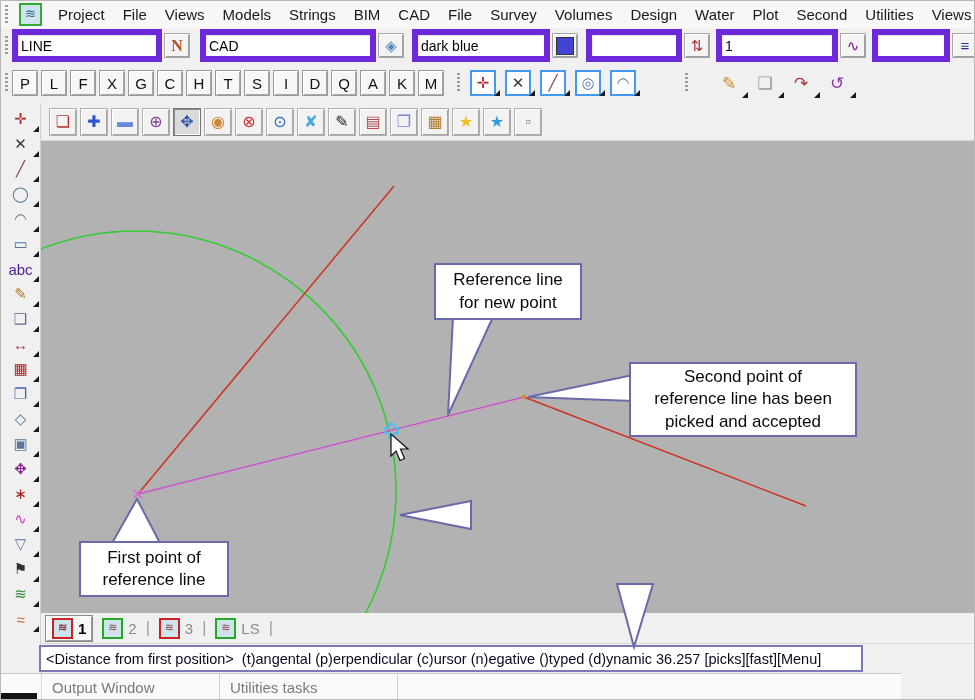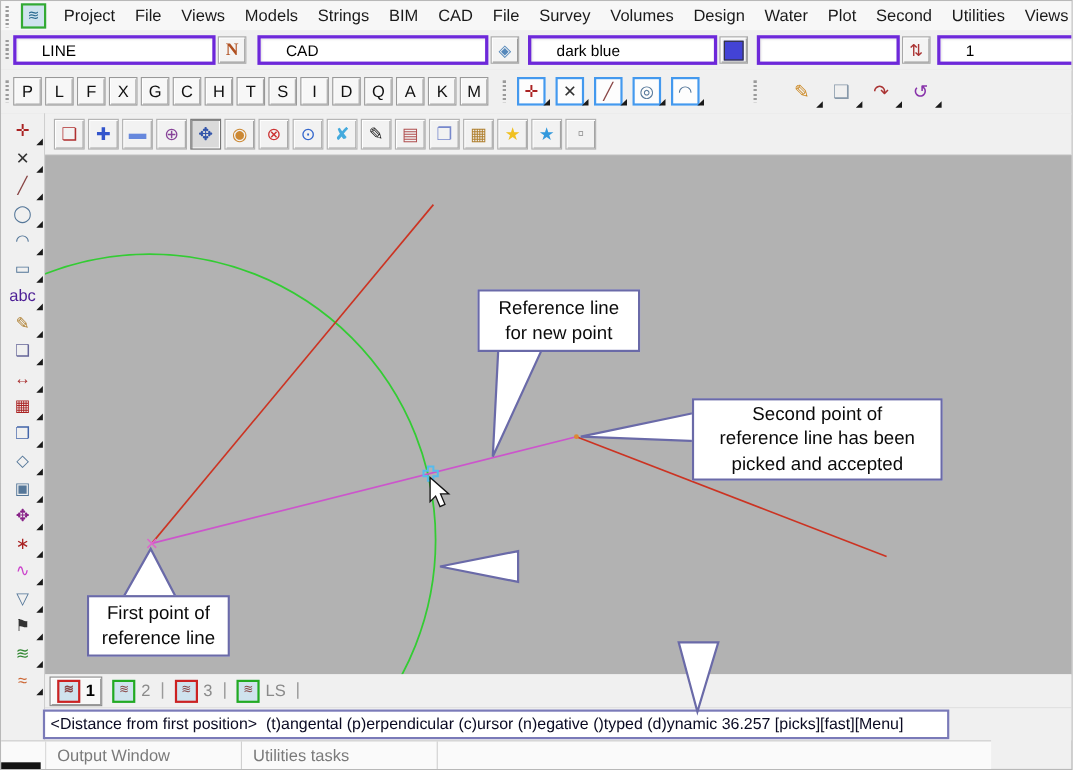--- a/index.html
+++ b/index.html
@@ -13,21 +13,21 @@
   
   .menubar{position:absolute;left:0;top:0;width:975px;height:27px;background:#f7f7f7;
     border-bottom:1px solid #e2e2e2;display:flex;align-items:center;}
   .logo{width:19px;height:19px;border:2px solid #33aa33;background:#cfe3ee;color:#2a6a92;
     font-size:13px;line-height:18px;text-align:center;margin:0 7px;flex:none;}
   .menu-item{padding:0 9px;font-size:15px;color:#1a1a1a;white-space:nowrap;}
 
   
   .propbar{position:absolute;left:0;top:27px;width:975px;height:35px;background:#f0f0f0;
     border-bottom:1px solid #e0e0e0;display:flex;align-items:center;}
-  .tb-input{height:21px;border:3px solid #6d28d9;background:#fff;font-size:14px;padding:0 23px;
+  .tb-input{height:21px;border:6px solid #6d28d9;background:#fff;font-size:14px;padding:0 3px;
     font-family:inherit;box-shadow:inset 1px 1px 2px rgba(0,0,0,.12);flex:none;}
   .tb-btn{width:26px;height:25px;margin-left:2px;background:#f4f4f4;border:1px solid #a8a8a8;
     box-shadow:inset 1px 1px 0 #fff,inset -1px -1px 0 #9c9c9c;display:flex;align-items:center;
     justify-content:center;font-size:15px;padding:0;flex:none;}
   .serifN{font-family:"Liberation Serif",serif;font-weight:bold;color:#b05020;font-size:16px;}
   .swatch{width:16px;height:16px;border:1px solid #333;}
 
   
   .fnbar{position:absolute;left:0;top:62px;width:975px;height:40px;background:#f0f0f0;
     border-bottom:1px solid #e0e0e0;display:flex;align-items:center;}
@@ -339,21 +339,21 @@
     <polygon points="110,544 160,544 136,498" fill="#fff" stroke="#6a6aa8" stroke-width="2"></polygon>
     <polygon points="470,500 470,528 399,514" fill="#fff" stroke="#6a6aa8" stroke-width="2"></polygon>
     <polygon points="616,583 652,583 633,646" fill="#fff" stroke="#6a6aa8" stroke-width="2"></polygon>
   </svg>
 
   <div class="callout" style="left:433px;top:262px;width:148px;height:57px">Reference line
 for new point</div>
   <div class="callout" style="left:628px;top:361px;width:228px;height:75px">Second point of
 reference line has been
 picked and accepted</div>
-  <div class="callout" style="left:78px;top:540px;width:130px;height:56px">First point of
+  <div class="callout" style="left:78px;top:540px;width:150px;height:56px">First point of
 reference line</div>
 
   <div class="tabbar">
     <div class="vtab active">
       <span class="vtab-icon" style="border-color: rgb(204, 34, 34);">≋</span>
       <span>1</span>
     </div>
     <div class="vtab">
       <span class="vtab-icon" style="border-color: rgb(34, 170, 34);">≋</span>
       <span>2</span>

